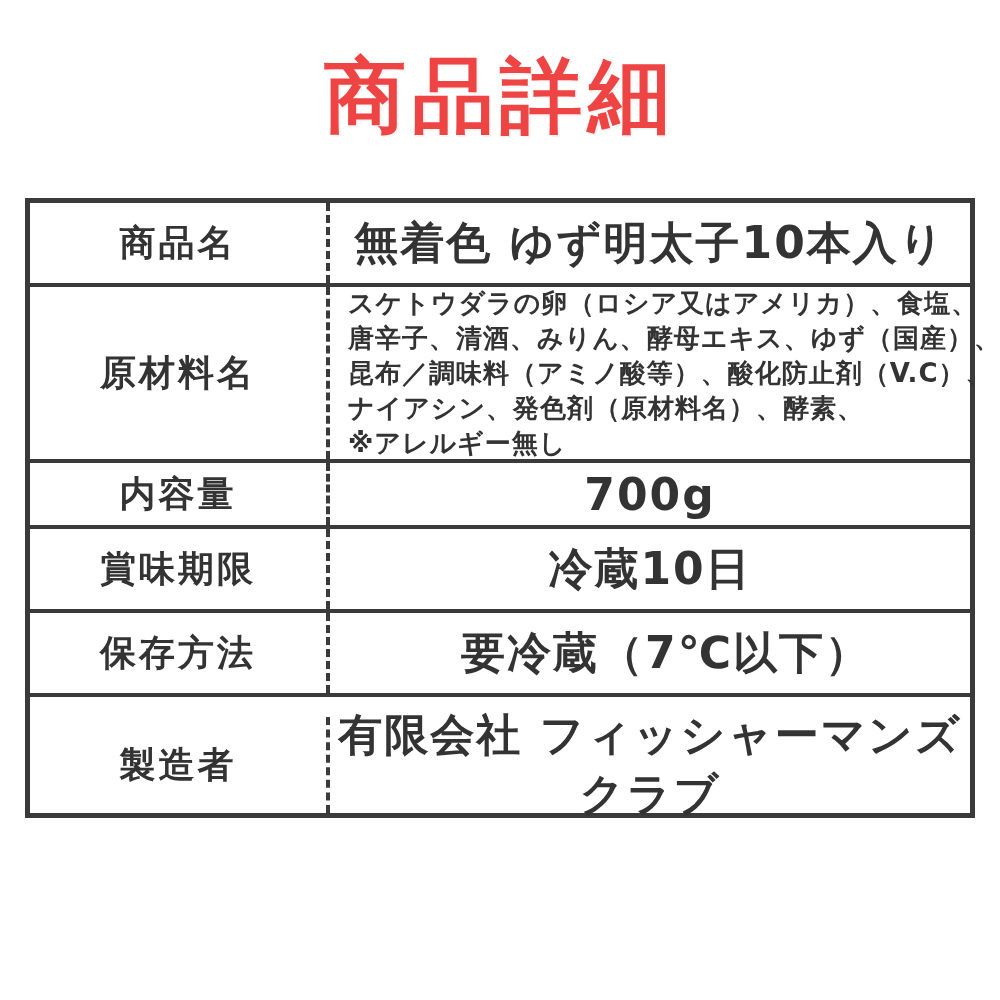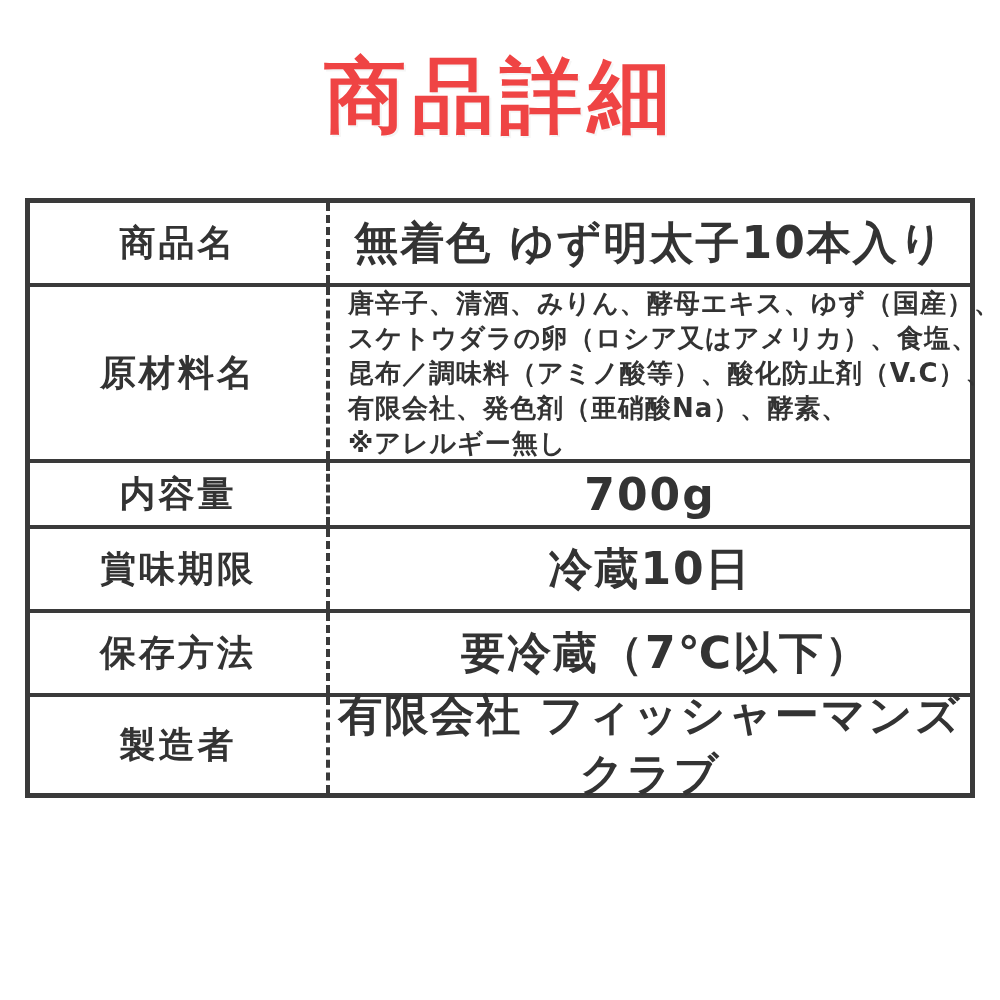--- a/index.html
+++ b/index.html
@@ -60,21 +60,21 @@
     letter-spacing: 2px;
     text-align: center;
     padding: 10px 8px;
   }
   .row-name    { height: 84px; }
   .row-ingred  { height: 176px; }
   .row-weight  { height: 66px; }
   .row-size    { height: 84px; }
   .row-expiry  { height: 84px; }
   .row-storage { height: 84px; gap: 32px; }
-  .row-maker   { height: 96px; }
+  .row-maker   { height: 96px; margin-top: 20px; }
   .t-value.ingredients {
     flex-direction: column;
     align-items: flex-start;
     justify-content: center;
     font-size: 26px;
     letter-spacing: 1px;
     line-height: 35px;
     text-align: left;
     padding: 8px 10px 8px 18px;
   }
@@ -88,24 +88,24 @@
 <div class="product-table">
 
   <div class="t-row row-name">
     <div class="t-label">商品名</div>
     <div class="t-value">無着色 ゆず明太子10本入り</div>
   </div>
 
   <div class="t-row row-ingred">
     <div class="t-label">原材料名</div>
     <div class="t-value ingredients">
+      <div class="ingredient-line">スケトウダラの卵（ロシア又はアメリカ）、食塩、</div>
       <div class="ingredient-line">唐辛子、清酒、みりん、酵母エキス、ゆず（国産）、</div>
-      <div class="ingredient-line">スケトウダラの卵（ロシア又はアメリカ）、食塩、</div>
       <div class="ingredient-line">昆布／調味料（アミノ酸等）、酸化防止剤（V.C）、</div>
-      <div class="ingredient-line">有限会社、発色剤（亜硝酸Na）、酵素、</div>
+      <div class="ingredient-line">ナイアシン、発色剤（原材料名）、酵素、</div>
       <div class="ingredient-line">※アレルギー無し</div>
     </div>
   </div>
 
   <div class="t-row row-weight">
     <div class="t-label">内容量</div>
     <div class="t-value">700g</div>
   </div>
 
 

